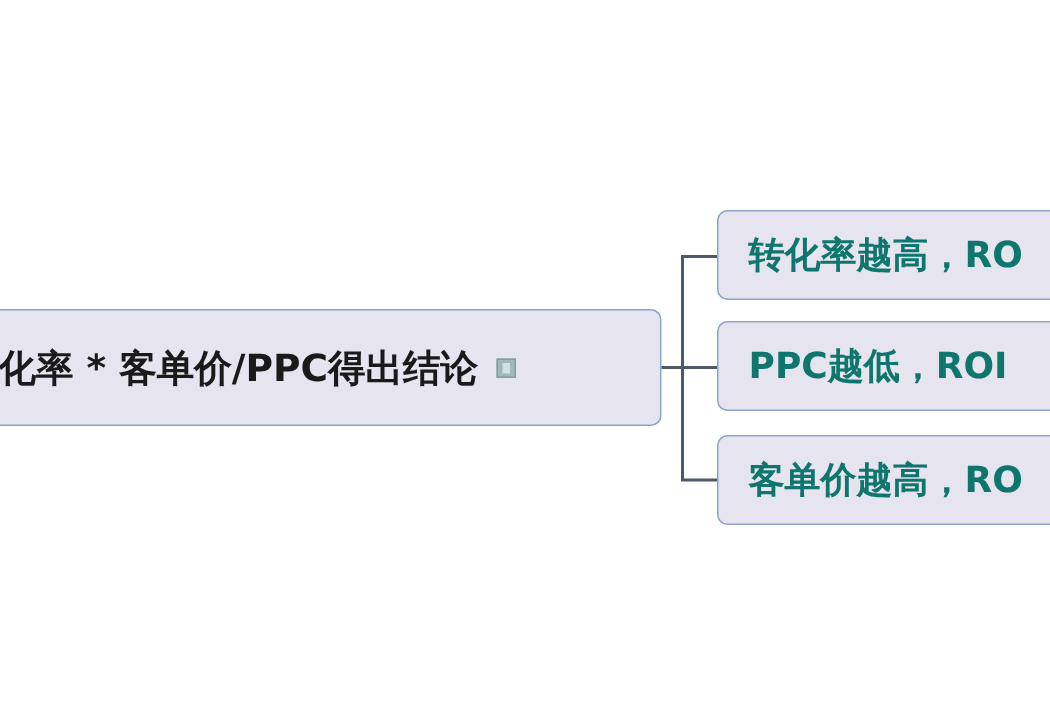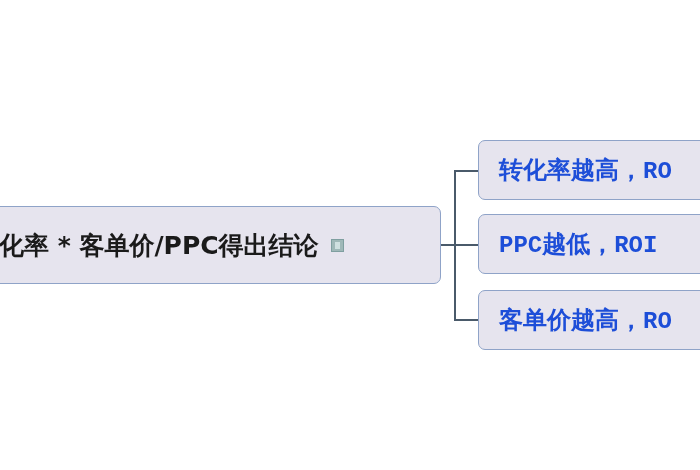--- a/index.html
+++ b/index.html
@@ -3,21 +3,21 @@
 <meta charset="utf-8">
 <style>
   html,body{margin:0;padding:0;}
   body{width:700px;height:470px;background:#ffffff;position:relative;overflow:hidden;font-family:"DejaVu Sans","Liberation Sans",sans-serif;}
   .node{position:absolute;background:#e6e4ee;border:1.5px solid #8fa3c8;border-radius:7px;box-sizing:border-box;display:flex;align-items:center;white-space:nowrap;overflow:hidden;}
   .central{left:-10px;top:206px;width:451px;height:78px;}
   .central .txt{font-size:25px;font-weight:bold;color:#1a1a1a;padding-left:8px;letter-spacing:0px;}
   .note{display:inline-block;width:13px;height:13px;background:#9fb8b8;border:1px solid #7f9fa0;margin-left:12px;box-sizing:border-box;position:relative;}
   .note:after{content:"";position:absolute;left:3px;top:2px;width:5px;height:7px;background:#cfe0e0;}
   .child{left:478px;width:240px;height:60px;}
-  .child .txt{font-size:24px;font-weight:bold;color:#1d4ed8;padding-left:20px;font-family:Liberation Mono, monospace;}
+  .child .txt{font-size:24px;font-weight:bold;color:#0f766e;padding-left:20px;}
   .c1{top:140px;}
   .c2{top:214px;}
   .c3{top:290px;}
   .line{position:absolute;background:#4a5a6a;}
 </style>
 </head>
 <body>
 
 <div class="node central">
   <span class="txt">化率 * 客单价/PPC得出结论</span>

